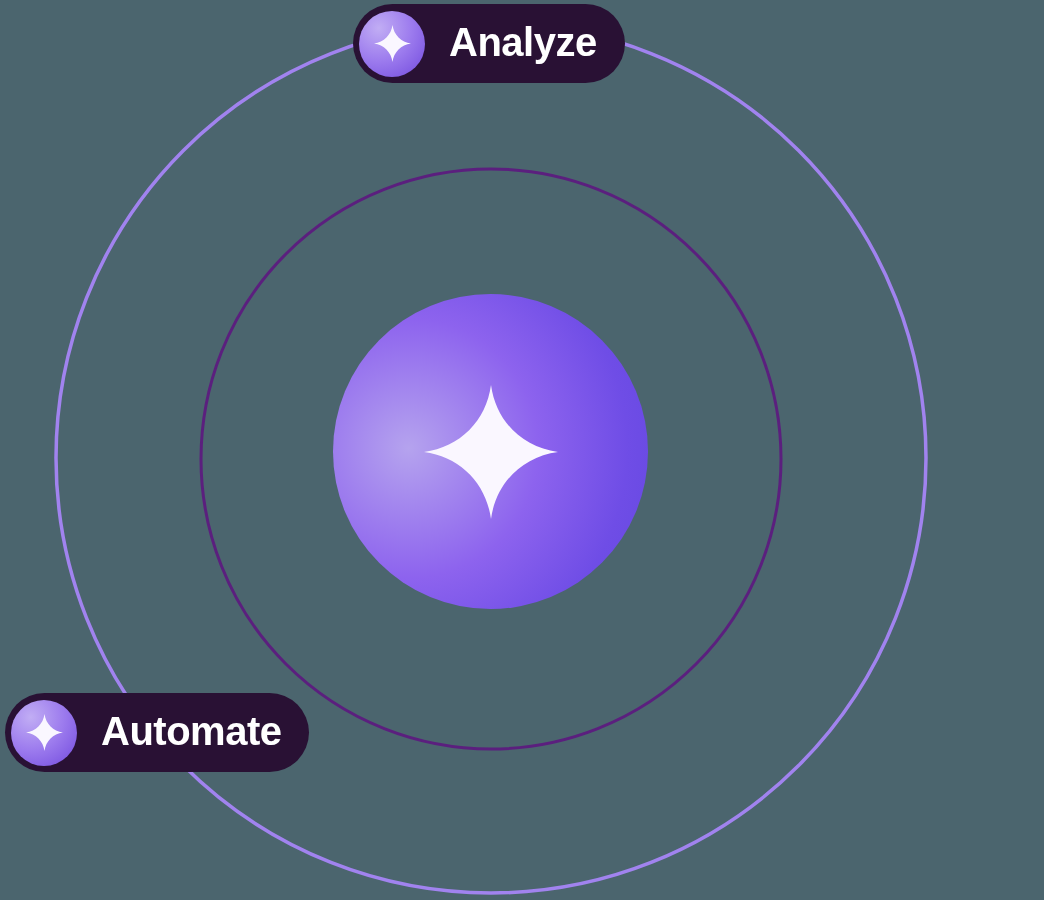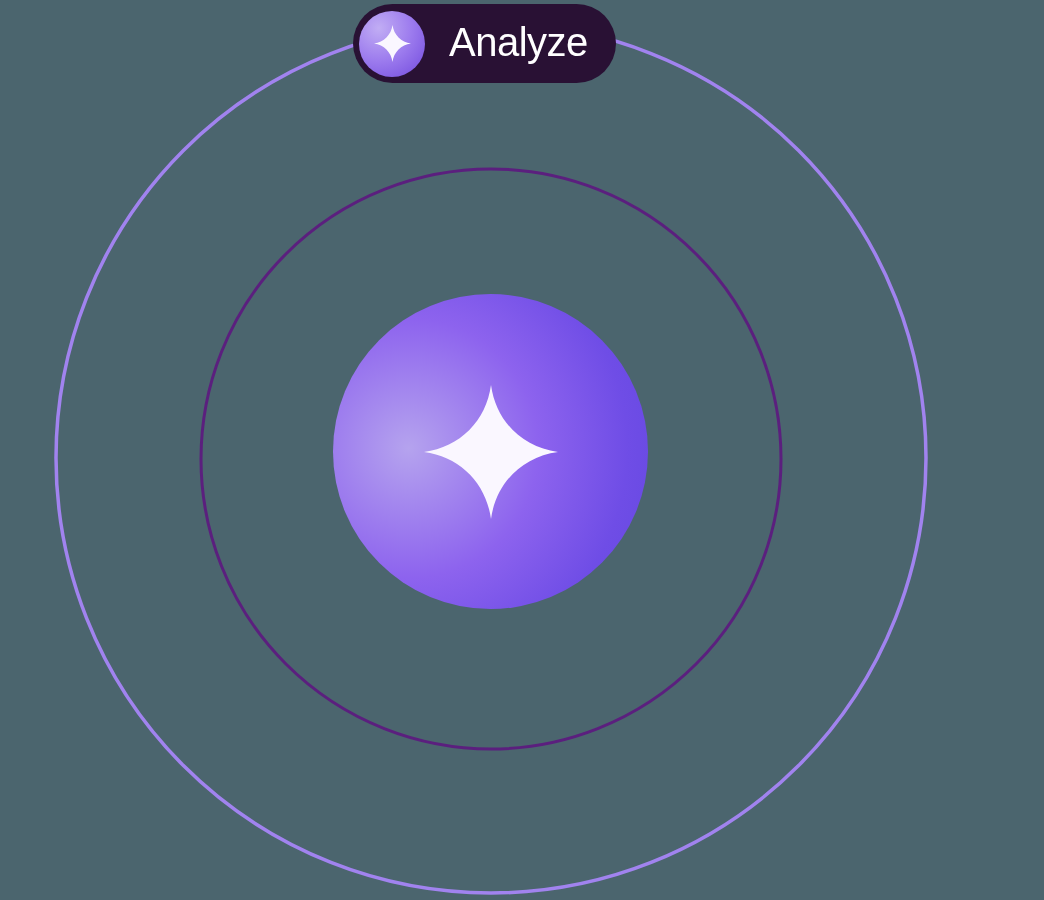--- a/index.html
+++ b/index.html
@@ -61,21 +61,21 @@
     background:radial-gradient(circle at 30% 26%,
       var(--icon-light) 0%,
       var(--icon-mid) 48%,
       var(--icon-deep) 100%);
     display:flex;align-items:center;justify-content:center;
   }
   .badge-icon .sparkle{width:37px;height:37px;display:block;}
   .badge-label{
     color:var(--label-text);
     font-size:40px;
-    font-weight:400;
+    font-weight:700;
     letter-spacing:-0.5px;
     line-height:1;
     padding-bottom:3px;
     white-space:nowrap;
   }
   .badge-analyze{left:353px;top:4px;}
   .badge-automate{left:5px;top:693px;}
   .badge-assist{left:718px;top:693px;}
 </style>
 </head>
@@ -96,15 +96,23 @@
 
   <div class="badge badge-analyze">
     <span class="badge-icon">
       <svg class="sparkle" viewBox="0 0 100 100" aria-hidden="true">
         <path d="M50 0 C53.6 26.8 73.2 46.4 100 50 C73.2 53.6 53.6 73.2 50 100 C46.4 73.2 26.8 53.6 0 50 C26.8 46.4 46.4 26.8 50 0 Z"></path>
       </svg>
     </span>
     <span class="badge-label">Analyze</span>
   </div>
 
+  <div class="badge badge-automate">
+    <span class="badge-icon">
+      <svg class="sparkle" viewBox="0 0 100 100" aria-hidden="true">
+        <path d="M50 0 C53.6 26.8 73.2 46.4 100 50 C73.2 53.6 53.6 73.2 50 100 C46.4 73.2 26.8 53.6 0 50 C26.8 46.4 46.4 26.8 50 0 Z"></path>
+      </svg>
+    </span>
+    <span class="badge-label">Automate</span>
+  </div>
 
 
 </div>
 
 </body></html>

